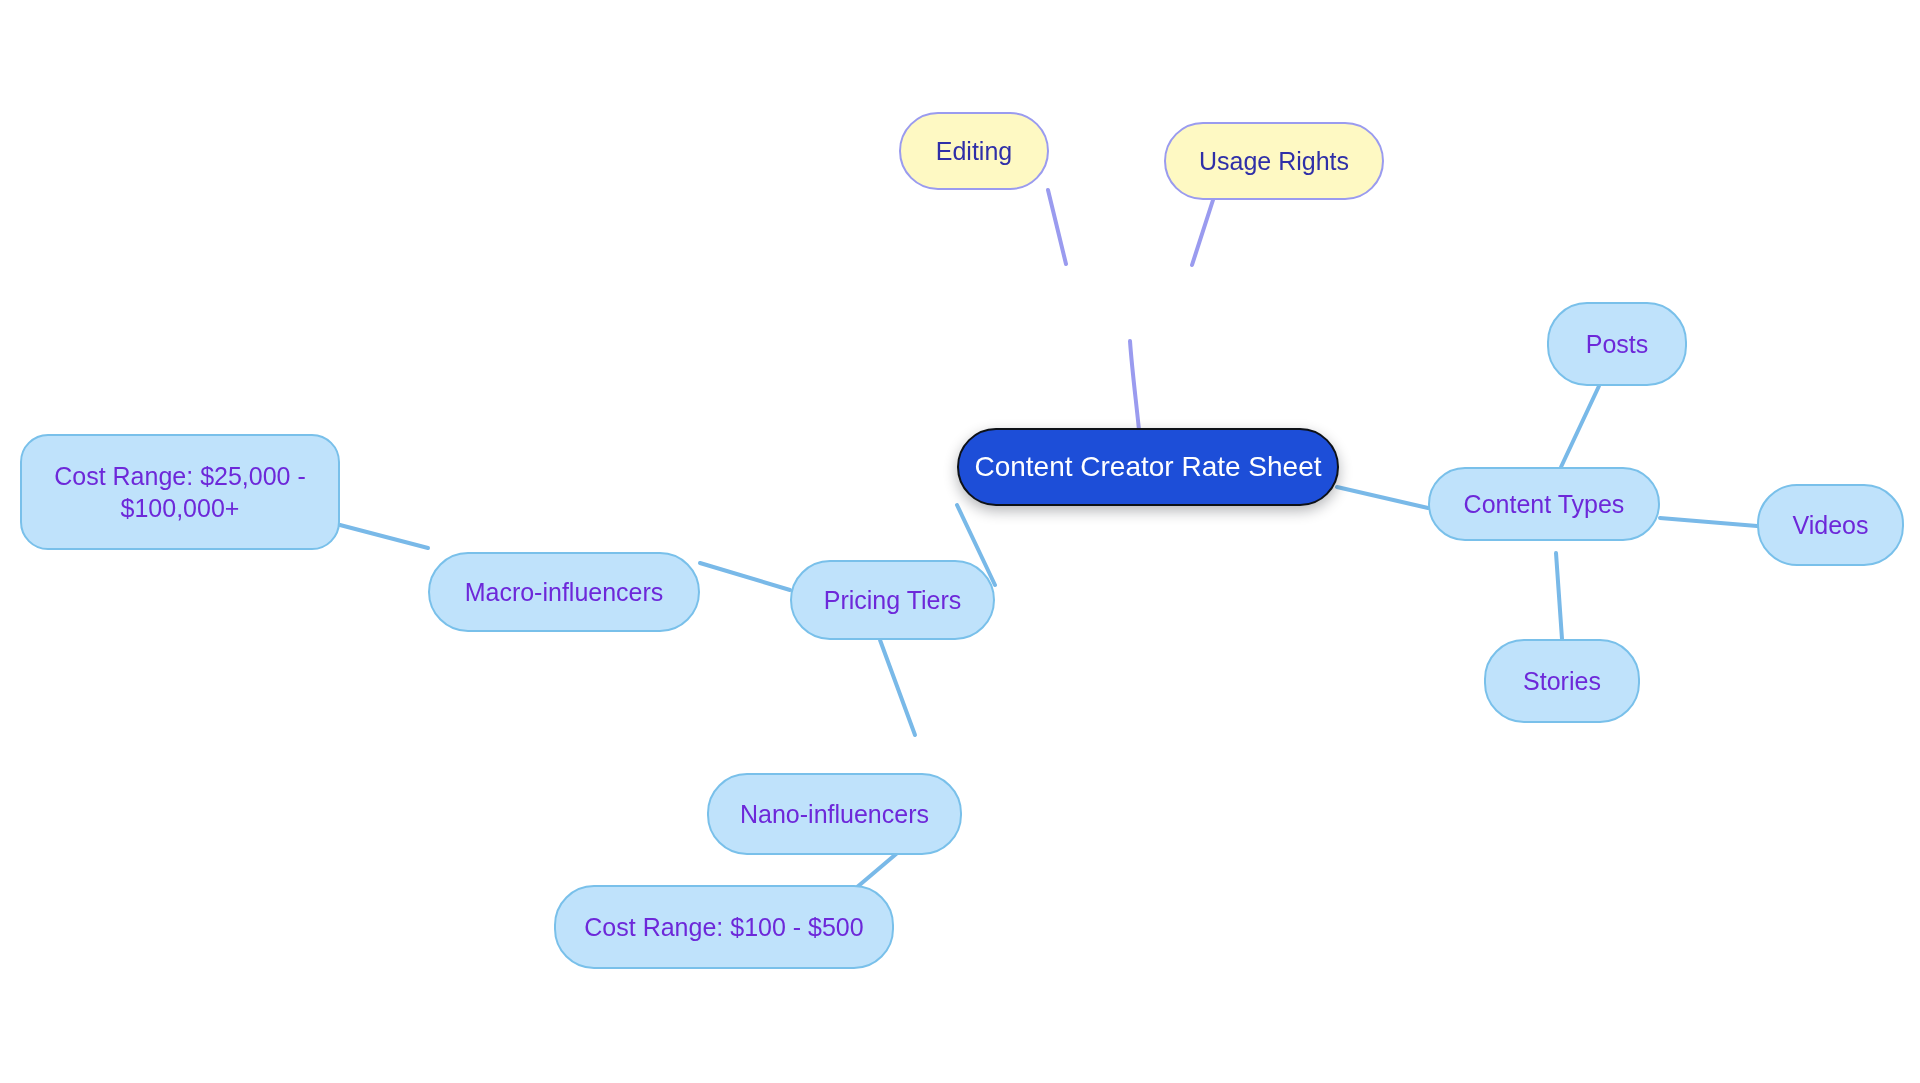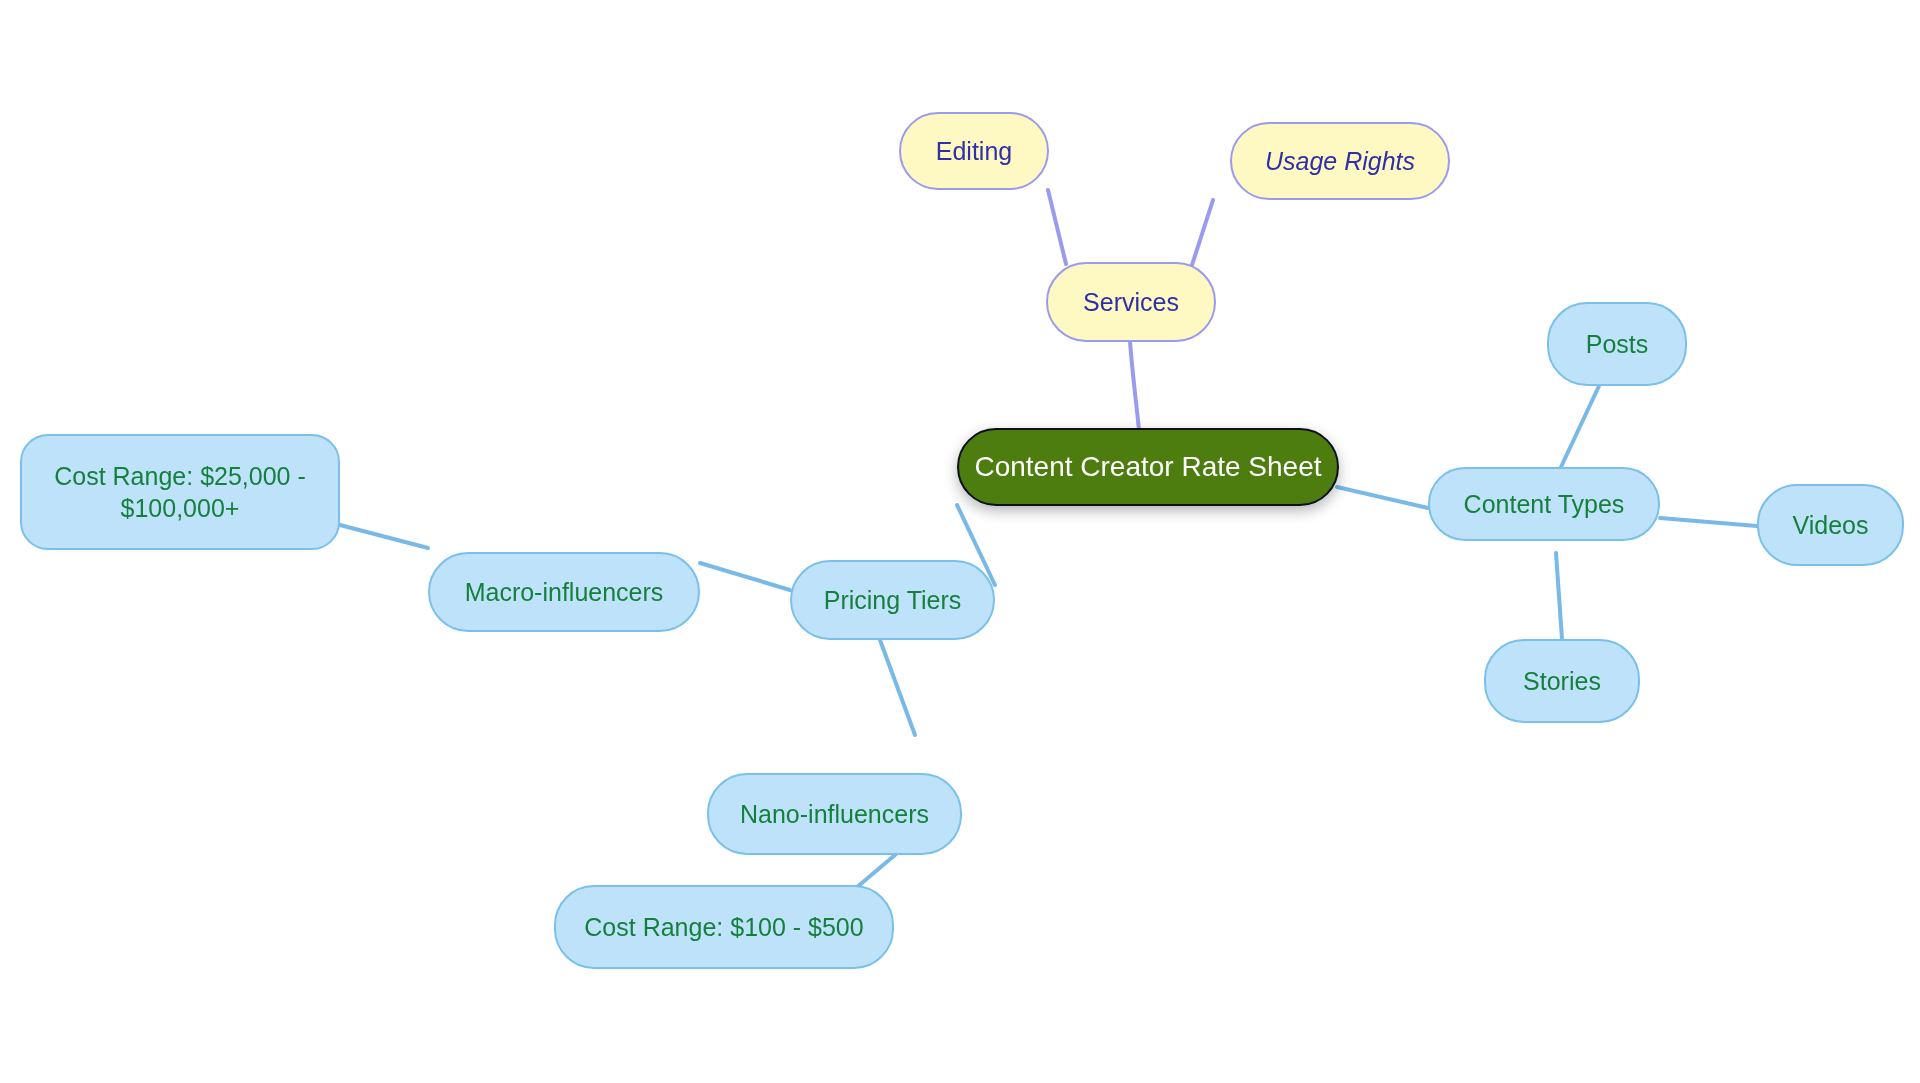--- a/index.html
+++ b/index.html
@@ -34,31 +34,31 @@
     justify-content: center;
     text-align: center;
     border-radius: 40px;
     border-style: solid;
     border-width: 2px;
     line-height: 1.28;
     white-space: pre-line;
     padding: 4px 14px;
   }
   .node-root {
-    background: #4d7c0f;
+    background: #1d4ed8;
     border-color: #0d1117;
     color: #ffffff;
     font-size: 28px;
     border-radius: 44px;
     box-shadow: 0 5px 14px rgba(10,14,22,0.30);
   }
   .node-blue {
     background: #bfe2fb;
     border-color: #79c0ea;
-    color: #15803d;
+    color: #6d28d9;
     font-size: 25px;
   }
   .node-purple {
     background: #fef9c3;
     border-color: #9a9bef;
     color: #2f2fa8;
     font-size: 25px;
   }
 </style>
 </head>
@@ -90,29 +90,26 @@
 
     <path d="M 880 640 L 915 735" fill="none" stroke="#79b9e8" stroke-width="4" stroke-linecap="round"></path>
 
     <path d="M 948 810 L 856 888" fill="none" stroke="#79b9e8" stroke-width="4" stroke-linecap="round"></path>
   </svg>
 
   <div class="node node-root" style="left:957px; top:428px; width:382px; height:78px;">
     <span>Content Creator Rate Sheet</span>
   </div>
 
-  <div class="node node-purple" style="left:1046px; top:262px; width:170px; height:80px;">
-    <span>Services</span>
-  </div>
 
   <div class="node node-purple" style="left:899px; top:112px; width:150px; height:78px;">
     <span>Editing</span>
   </div>
 
-  <div class="node node-purple" style="left:1230px; top:122px; width:220px; height:78px;font-style:italic;">
+  <div class="node node-purple" style="left:1164px; top:122px; width:220px; height:78px;">
     <span>Usage Rights</span>
   </div>
 
   <div class="node node-blue" style="left:1428px; top:467px; width:232px; height:74px;">
     <span>Content Types</span>
   </div>
 
   <div class="node node-blue" style="left:1547px; top:302px; width:140px; height:84px;">
     <span>Posts</span>
   </div>

